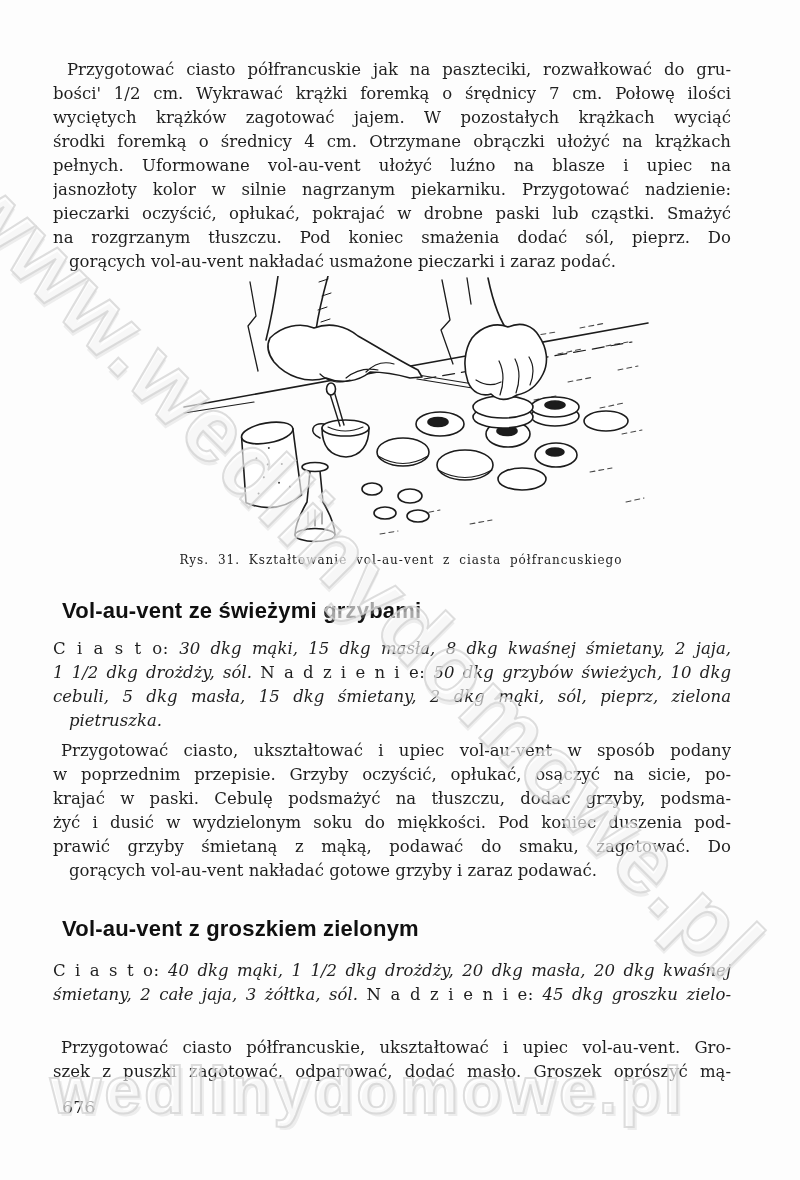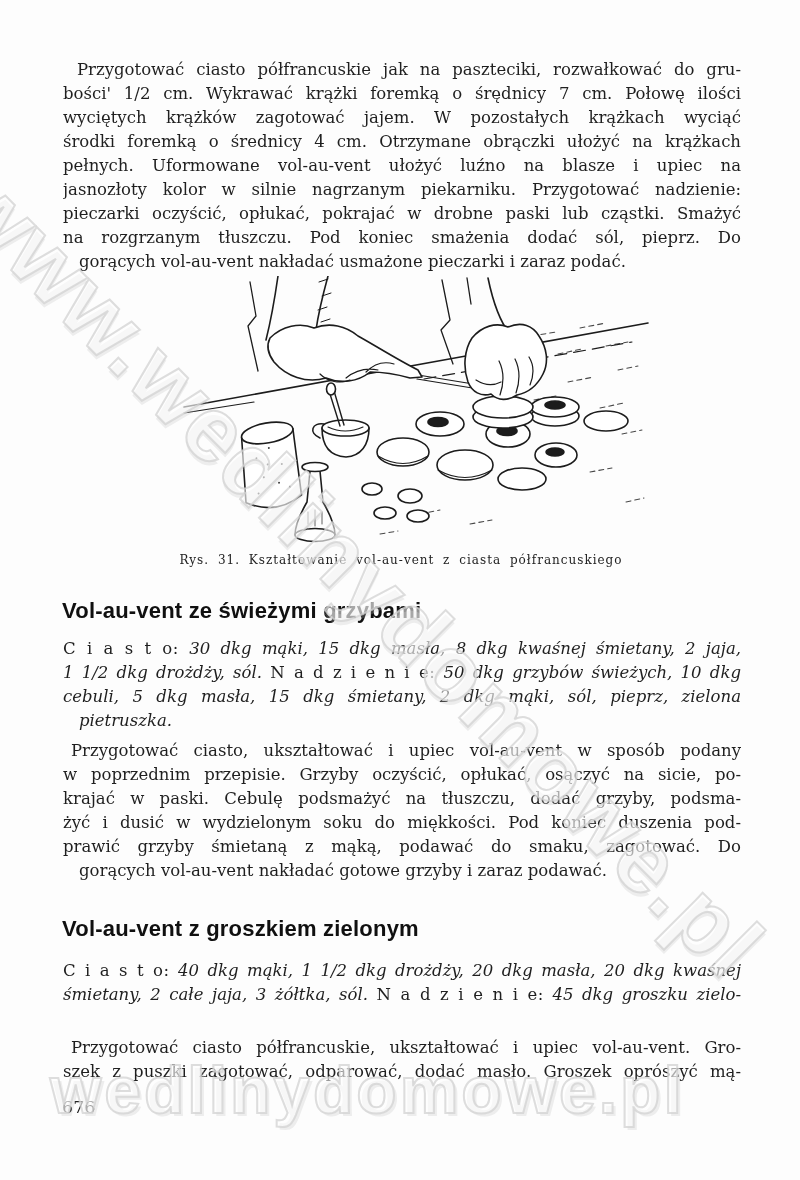--- a/index.html
+++ b/index.html
@@ -3,21 +3,21 @@
 <meta charset="utf-8">
 <style>
   html,body{margin:0;padding:0;background:#777;}
   .page{
     position:relative;width:800px;height:1180px;margin:0 auto;
     background:var(--c-paper,#fdfdfd);overflow:hidden;
     font-family:"DejaVu Serif",serif;color:var(--c-ink,#1f1f1f);
   }
   
   .para{
-    position:absolute;left:63px;width:678px;
+    position:absolute;left:53px;width:678px;
     font-size:16.5px;line-height:24px;text-align:justify;
   }
   .tline{text-align-last:justify;height:24px;overflow:hidden;white-space:normal;}
   .tline.tlast{text-align-last:left;margin-left:16px;}
   .indent14 .tline:first-child{text-indent:14px;}
   .indent8 .tline:first-child{text-indent:8px;}
   .it{font-style:italic;}
   .rsp{letter-spacing:.5px;margin-top:30px;}
   
   .sec-title{

